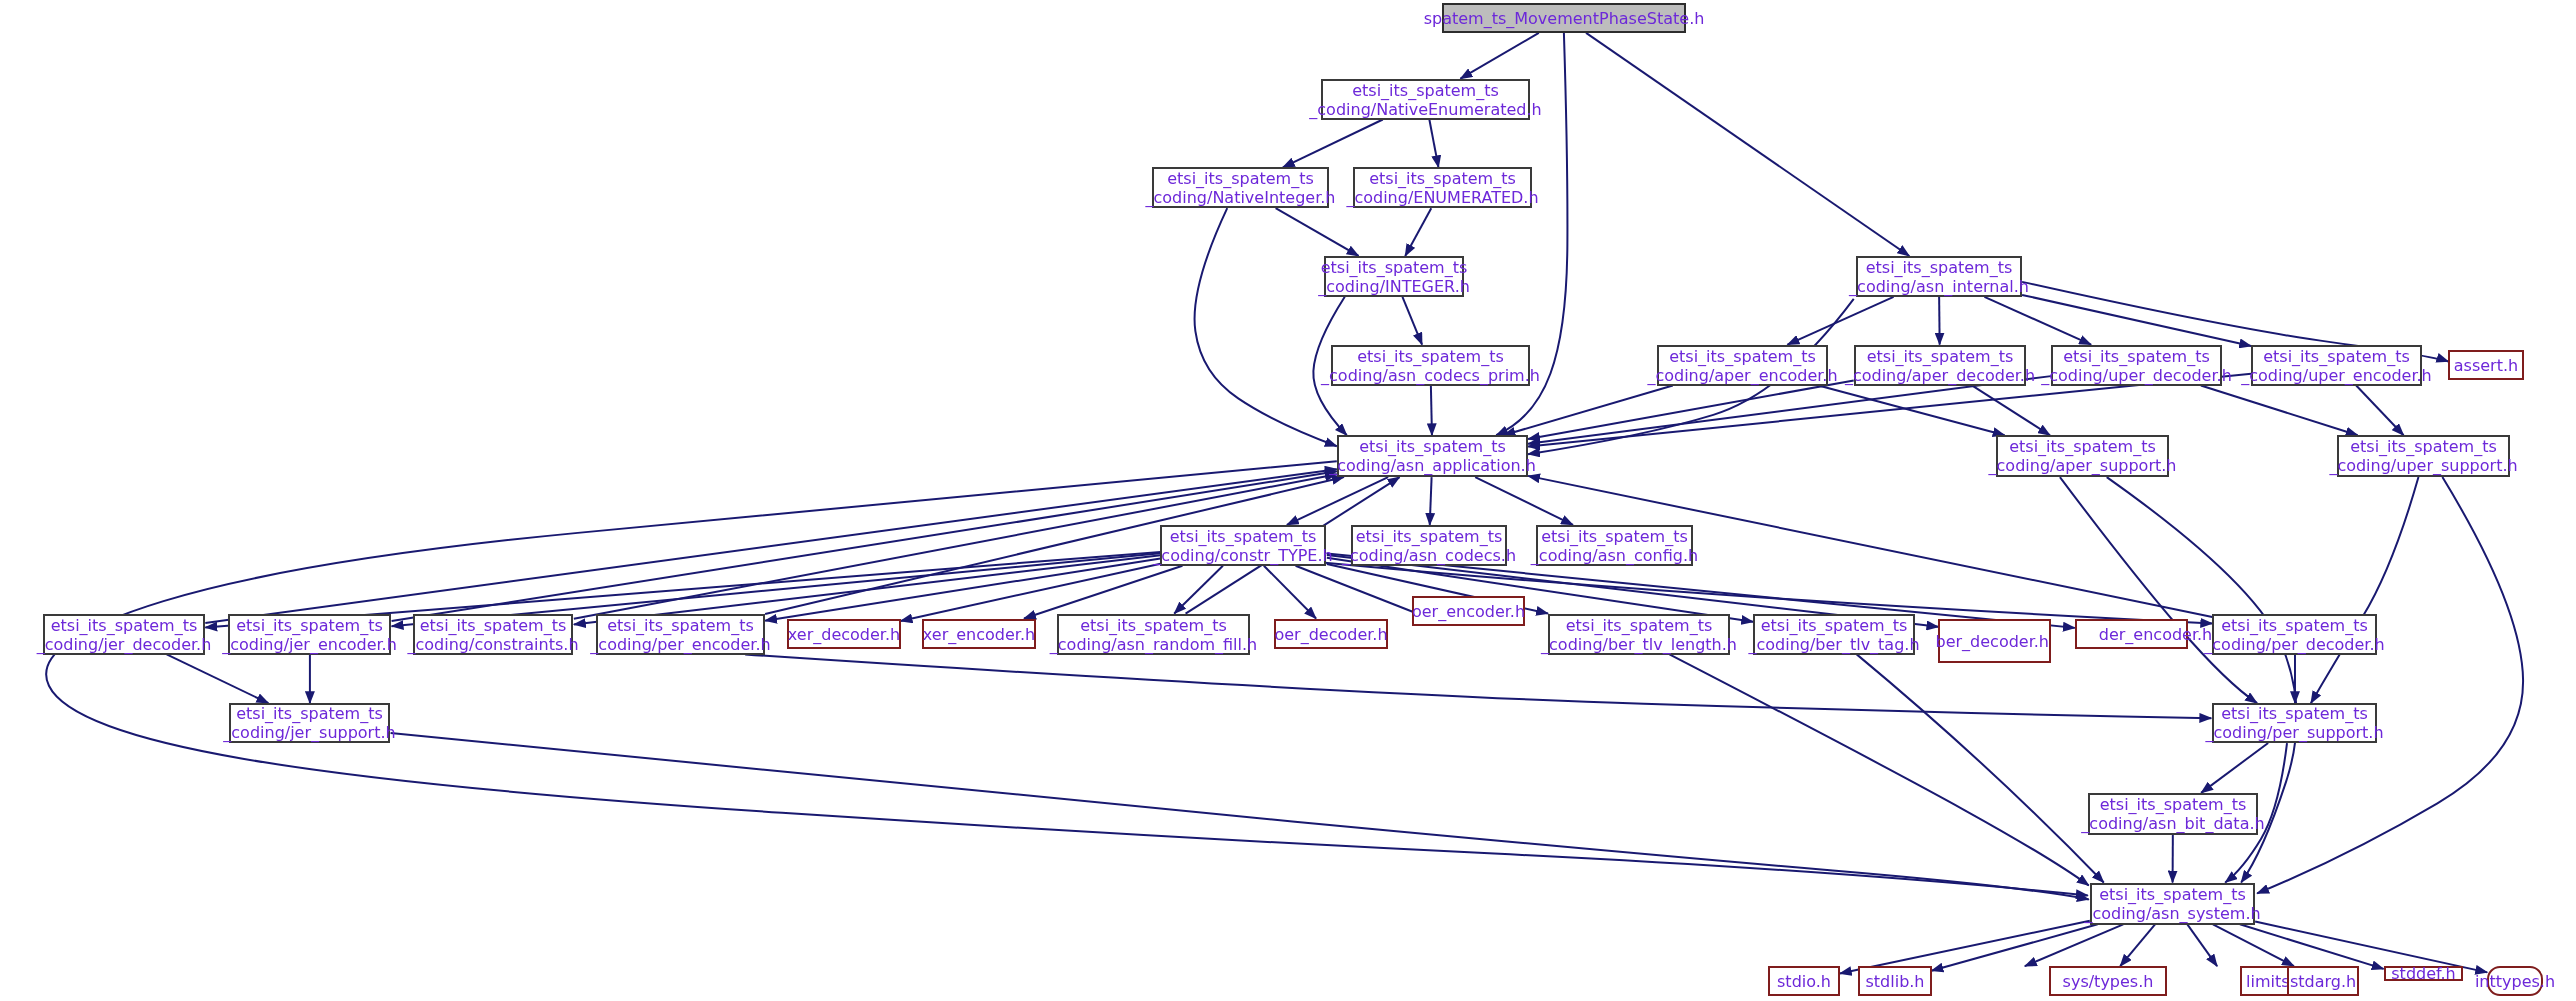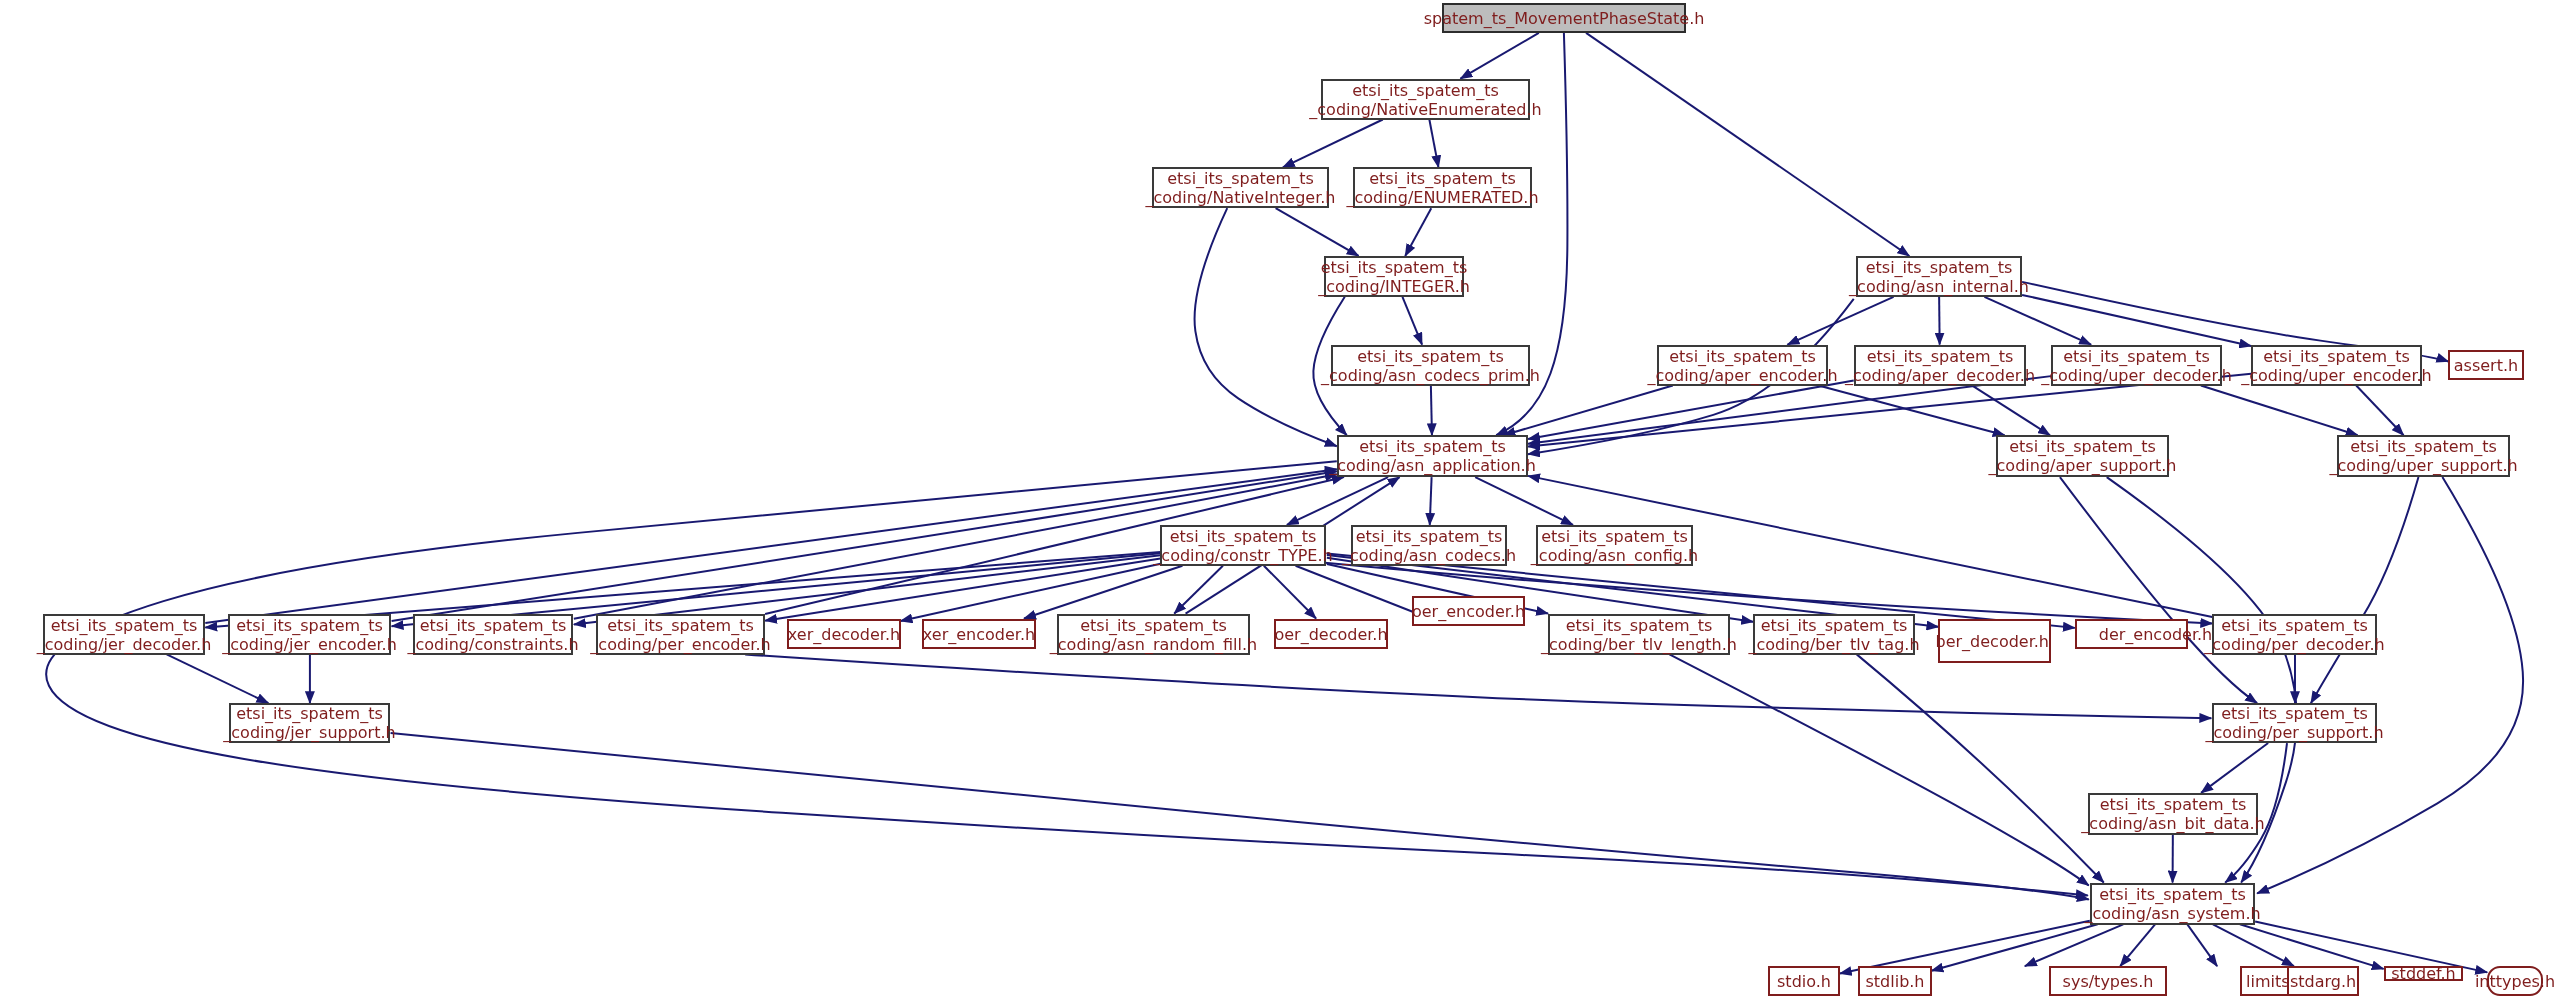--- a/index.html
+++ b/index.html
@@ -1,21 +1,21 @@
 <!DOCTYPE html>
 <html><head>
 <meta charset="utf-8">
 <style>
   html,body{margin:0;padding:0;background:#ffffff;}
   #canvas{position:relative;width:2576px;height:1001px;background:#ffffff;overflow:hidden;
           font-family:"DejaVu Sans","Liberation Sans",sans-serif;}
   #edges{position:absolute;left:0;top:0;width:2576px;height:1001px;}
   .node{position:absolute;box-sizing:border-box;background:#ffffff;border:2px solid #3a3a3a;
         display:flex;align-items:center;justify-content:center;text-align:center;
-        font-size:16px;line-height:19px;color:#7f1d1d;white-space:pre-line;z-index:2;}
+        font-size:16px;line-height:19px;color:#6d28d9;white-space:pre-line;z-index:2;}
   .node.external{border:2px solid #7f1d1d;}
   .node.main{background:#bdbdbd;border:2px solid #2d2d2d;}
 </style>
 </head>
 <body>
 
 <div id="canvas">
   <svg id="edges" xmlns="http://www.w3.org/2000/svg" viewBox="0 0 2586 1005">
       <defs>
         <marker id="arrow" markerWidth="13" markerHeight="10" refX="12" refY="5" orient="auto" markerUnits="userSpaceOnUse">

